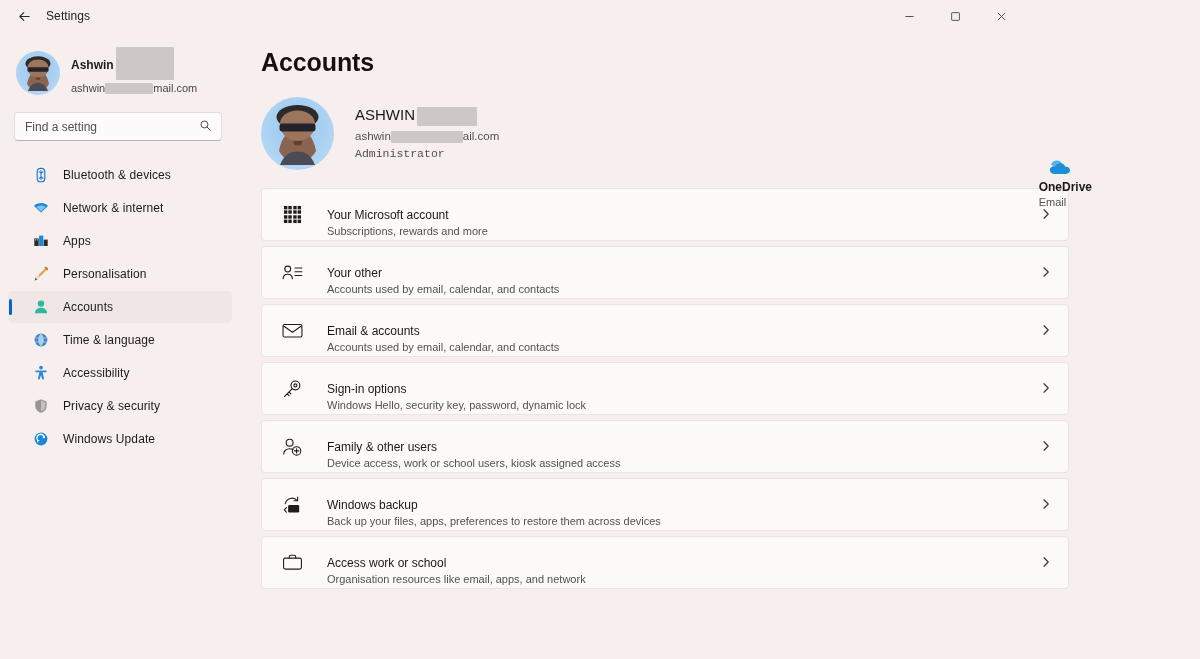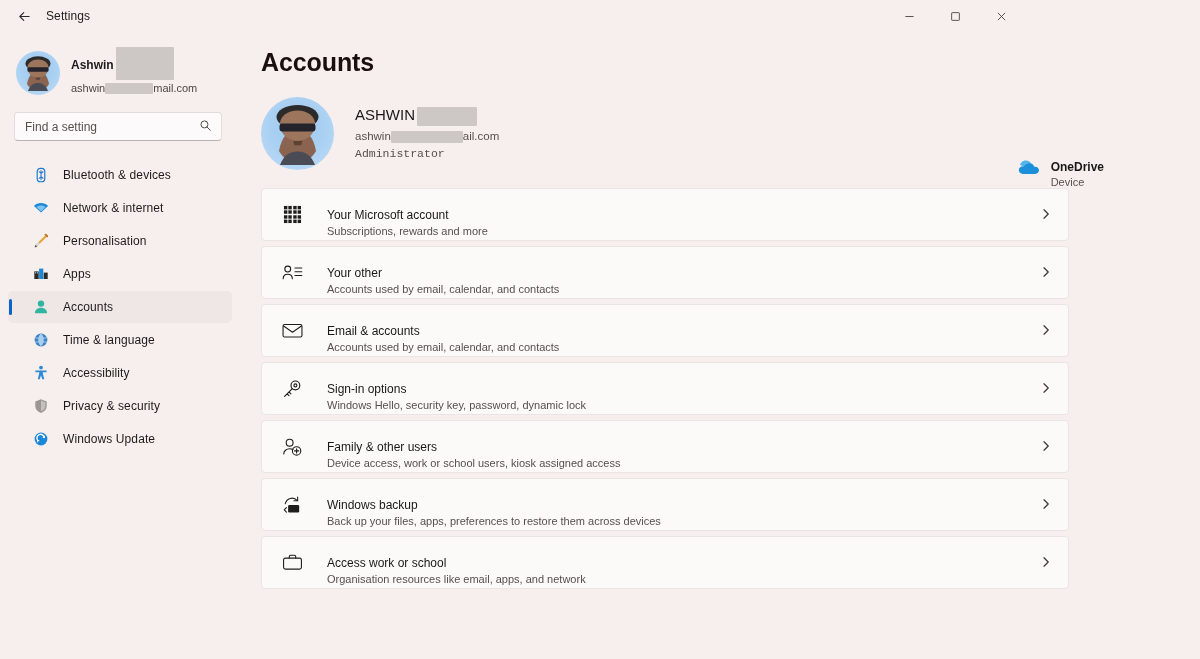--- a/index.html
+++ b/index.html
@@ -88,22 +88,22 @@
     width: 73px; height: 73px; border-radius: 50%;
     background: radial-gradient(circle at 50% 42%, #9ec9ef 0%, #a9d0f2 48%, #c2def7 100%);
     position: relative; overflow: hidden; flex: none;
   }
   .acct-text { margin-left: 21px; }
   .acct-name { font-size: 15px; color: #1a1817; line-height: 19px; }
   .acct-mail { font-size: 11.5px; color: #55504e; line-height: 17px; margin-top: 2px; }
   .acct-role { font-size: 11.5px; color: #55504e; line-height: 17px; font-family: Liberation Mono, monospace; }
 
   .onedrive {
-    position: absolute; right: 96px; top: 82px;
-    display: flex; 
+    position: absolute; right: 108px; top: 82px;
+    display: flex; align-items: center; flex-direction: column;
   }
   .od-text { margin-left: 12px; }
   .od-title { font-size: 12px; font-weight: bold; color: #1a1817; line-height: 16px; }
   .od-sub { font-size: 11px; color: #55504e; line-height: 15px; }
 
   
   .cards { margin: 18px 0 0 21px; width: 808px; }
   .card {
     display: flex; align-items: center; height: 53px;
     background: #fbfaf9; border: 1px solid #eae4e2; border-radius: 4px;
@@ -202,40 +202,40 @@
               <path d="M8 12.6L1 5.9C2.9 4.1 5.3 3.1 8 3.1s5.1 1 7 2.8z" fill="#1a87d8"></path>
               <path d="M8 11.4L3.4 6.9C4.7 5.9 6.3 5.4 8 5.4s3.3.5 4.6 1.5z" fill="#7ec2ef"></path>
             </svg>
         </span>
         <span class="nav-label">Network &amp; internet</span>
       </div>
 
       <div class="nav-item">
         <span class="nav-ico">
           <svg width="16" height="16" viewBox="0 0 16 16">
-              <path d="M12.6 1.9l1.5 1.5-7.4 7.4-1.5-1.5z" fill="#e8a23a"></path>
-              <path d="M13.4 1.1l1.5 1.5c.4.4.4 1 0 1.4l-.6.6-2.9-2.9.6-.6c.4-.4 1-.4 1.4 0z" fill="#b9762a"></path>
-              <path d="M5.2 9.3l1.5 1.5-2.4 2.9-2-2z" fill="#d9d3d0"></path>
-              <path d="M2.3 11.7l2 2-2.6.8z" fill="#5d5754"></path>
-            </svg>
-        </span>
-        <span class="nav-label">Personalisation</span>
-      </div>
-
-      <div class="nav-item">
-        <span class="nav-ico">
-          <svg width="16" height="16" viewBox="0 0 16 16">
               <rect x="1.3" y="5.4" width="4.4" height="7.6" fill="#2c2a29"></rect>
               <rect x="6.1" y="2.6" width="4.2" height="10.4" fill="#1a87d8"></rect>
               <rect x="10.7" y="6.6" width="4" height="6.4" fill="#2c2a29"></rect>
               <rect x="2" y="6.3" width="1.1" height="1.1" fill="#9fd4f5"></rect>
               <rect x="3.9" y="6.3" width="1.1" height="1.1" fill="#9fd4f5"></rect>
             </svg>
         </span>
         <span class="nav-label">Apps</span>
+      </div>
+
+      <div class="nav-item">
+        <span class="nav-ico">
+          <svg width="16" height="16" viewBox="0 0 16 16">
+              <path d="M12.6 1.9l1.5 1.5-7.4 7.4-1.5-1.5z" fill="#e8a23a"></path>
+              <path d="M13.4 1.1l1.5 1.5c.4.4.4 1 0 1.4l-.6.6-2.9-2.9.6-.6c.4-.4 1-.4 1.4 0z" fill="#b9762a"></path>
+              <path d="M5.2 9.3l1.5 1.5-2.4 2.9-2-2z" fill="#d9d3d0"></path>
+              <path d="M2.3 11.7l2 2-2.6.8z" fill="#5d5754"></path>
+            </svg>
+        </span>
+        <span class="nav-label">Personalisation</span>
       </div>
 
       <div class="nav-item active">
         <span class="nav-ico">
           <svg width="16" height="16" viewBox="0 0 16 16">
               <circle cx="8" cy="4.6" r="3.2" fill="#2fb5a0"></circle>
               <path d="M1.9 14.2c0-3.3 2.7-5.4 6.1-5.4s6.1 2.1 6.1 5.4z" fill="#2fb5a0"></path>
             </svg>
         </span>
         <span class="nav-label">Accounts</span>
@@ -315,21 +315,21 @@
 
       <div class="onedrive">
         <span>
           <svg width="22" height="16" viewBox="0 0 24 17">
             <path d="M7.6 16h12.1c2.4 0 4.3-1.7 4.3-3.9s-1.9-3.9-4.3-3.9c-.3 0-.6 0-.9.1-.7-2.4-3-4.2-5.8-4.2-2.6 0-4.8 1.5-5.7 3.6-.2 0-.4-.1-.6-.1C3.9 7.6 2 9.5 2 11.8S3.9 16 6.2 16z" fill="#1b8fd8"></path>
             <path d="M6.6 7.6c.2 0 .4 0 .6.1C8.1 5.6 10.3 4.1 12.9 4.1c.9 0 1.7.2 2.5.5C14.3 2.6 12.1 1.3 9.6 1.3 6.3 1.3 3.6 3.7 3.3 6.8c.2-.1.6-.1 1-.1z" fill="#4fb4ec"></path>
           </svg>
         </span>
         <div class="od-text">
           <div class="od-title">OneDrive</div>
-          <div class="od-sub">Device</div>
+          <div class="od-sub">Email</div>
         </div>
       </div>
     </div>
 
     <div class="cards">
 
       <div class="card">
         <span class="card-ico">
           <svg width="19" height="19" viewBox="0 0 20 20">
               <rect x="1" y="1" width="8.2" height="8.2" fill="#1f1d1c"></rect>

